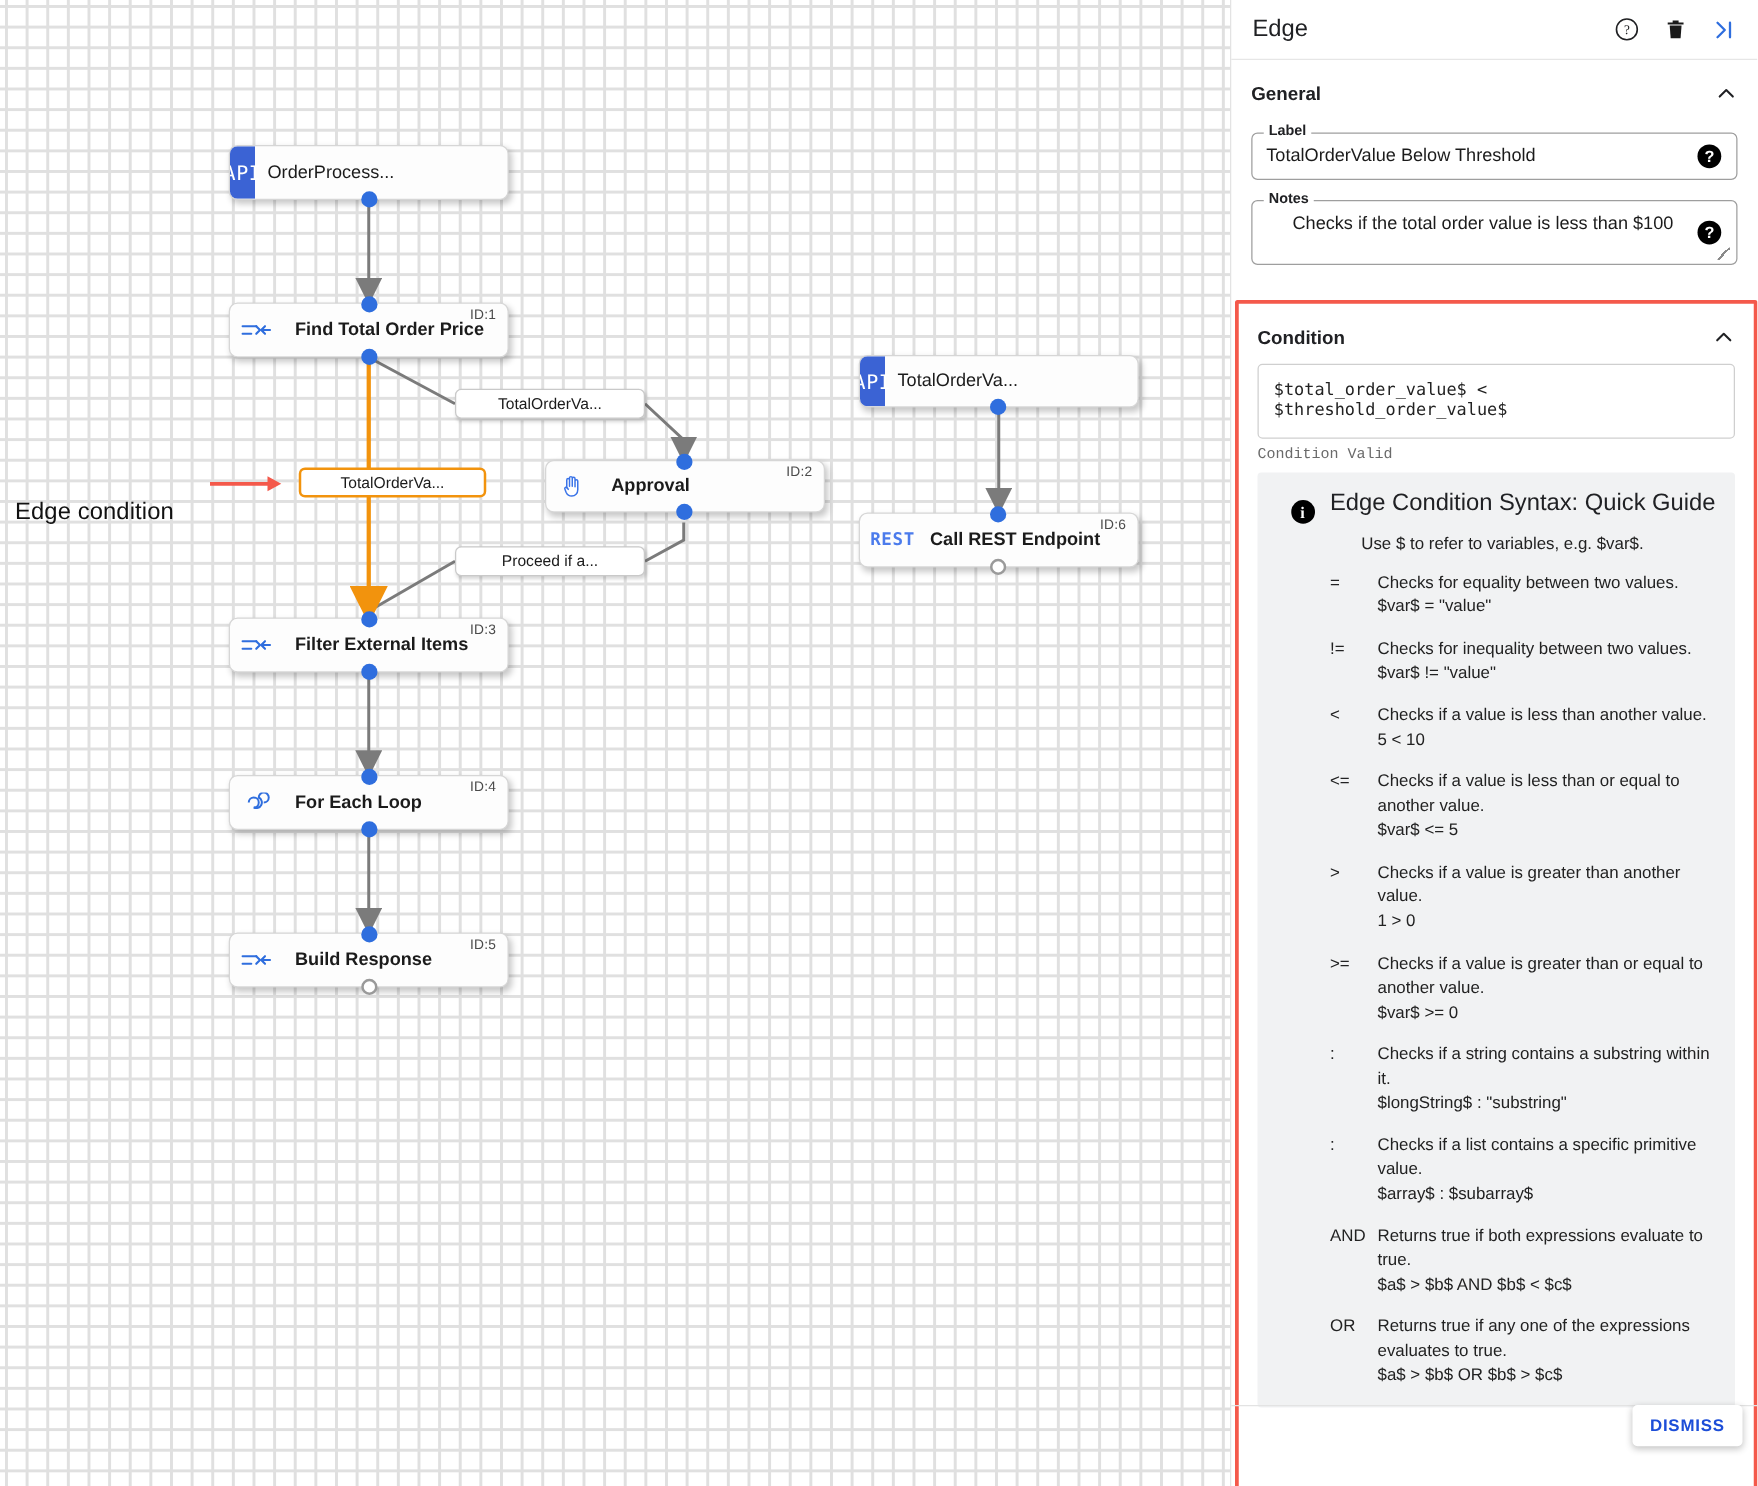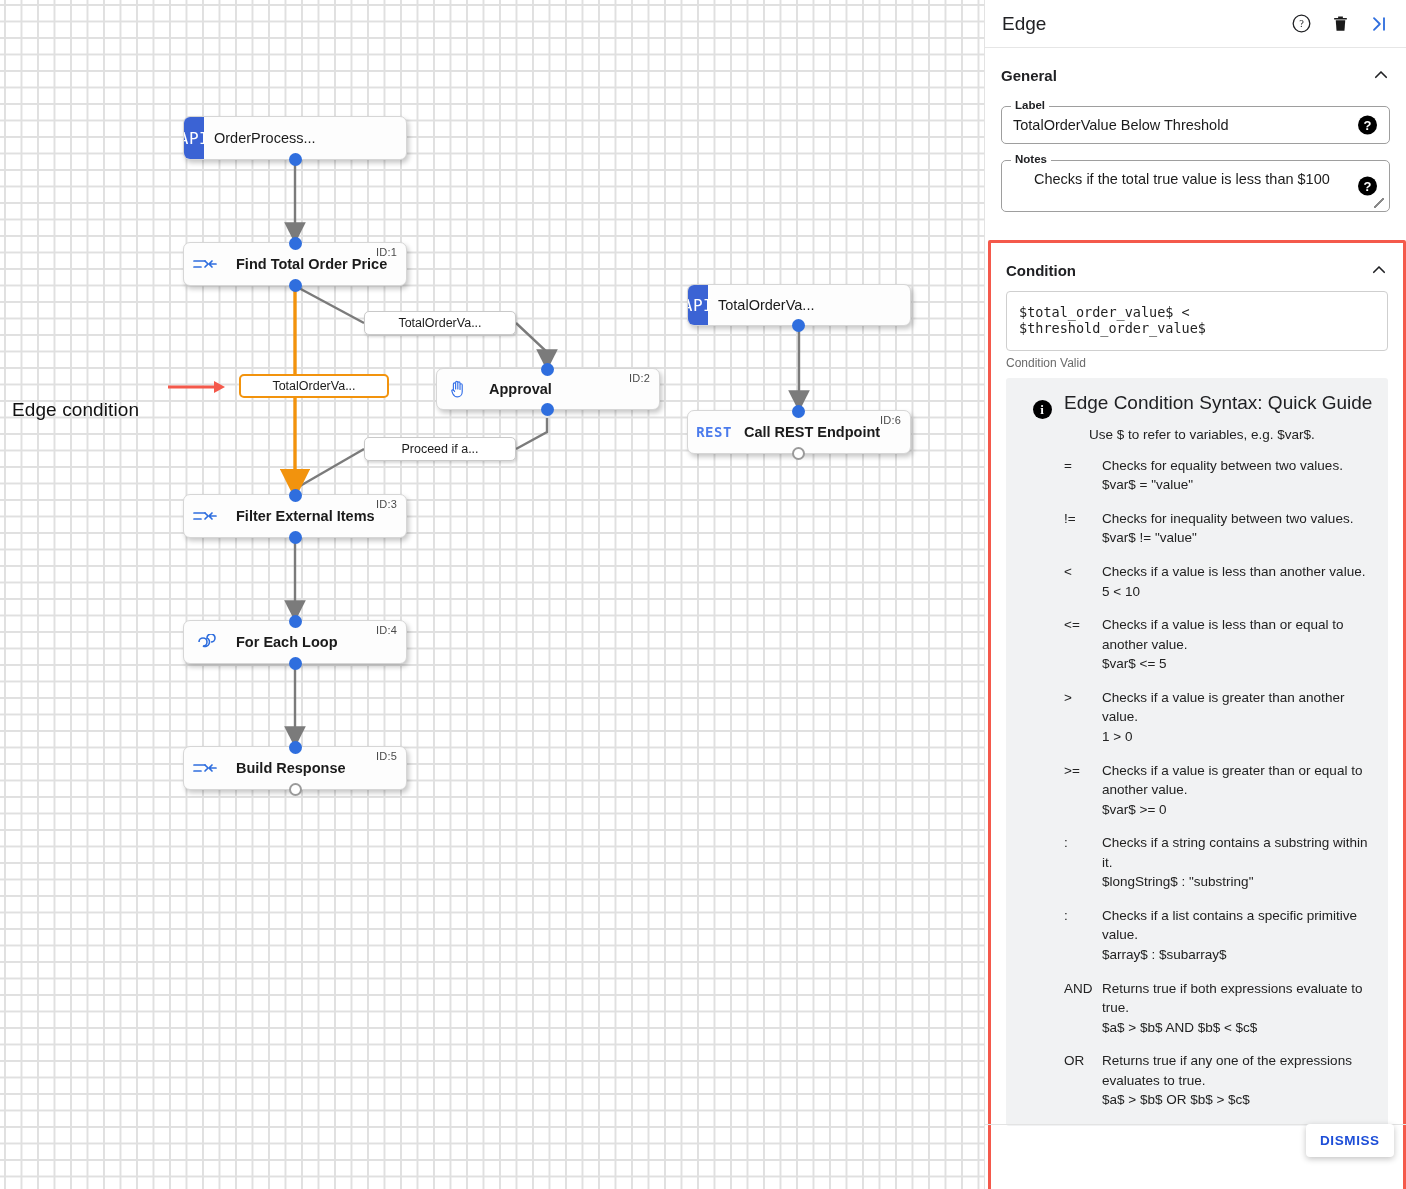--- a/index.html
+++ b/index.html
@@ -143,21 +143,21 @@
   #condwrap{
     position:absolute; left:988px; top:240px; width:418px; height:1008px;
     border:3px solid #f4594b; border-radius:2px; background:#fff;
   }
   #condinner{ padding:0 15px; height:100%; overflow:hidden; }
   .condbox{
     margin-top:6px; border:1px solid #cfcfcf; border-radius:4px;
     min-height:60px; padding:12px 12px;
     font-family:"DejaVu Sans Mono", monospace; font-size:13.5px; color:#222;
   }
-  .validtxt{ font-size:12px; color:#6a6a6a; margin-top:5px; }
+  .validtxt{ font-size:12px; color:#6a6a6a; margin-top:5px;font-family:Liberation Mono, monospace; }
 
   .guide{
     margin-top:8px; background:#f1f2f3; border-radius:3px;
     padding:14px 14px 16px 14px;
     display:flex; gap:0;
   }
   .guide .infoic{
     width:44px; flex:0 0 44px; padding-top:8px;
     display:flex; justify-content:center; align-items:flex-start;
   }
@@ -367,21 +367,21 @@
     </div>
 
     <div class="mfield">
       <span class="flabel">Label</span>
       <span>TotalOrderValue Below Threshold</span>
       <span class="qmark">?</span>
     </div>
 
     <div class="mfield notes">
       <span class="flabel">Notes</span>
-      <span>Checks if the total true value is less than $100</span>
+      <span>Checks if the total order value is less than $100</span>
       <span class="qmark">?</span>
       <span class="resize"></span>
     </div>
   </div>
 
 </div>
 
 <div id="condwrap">
   <div id="condinner">
     <div class="sechead">

